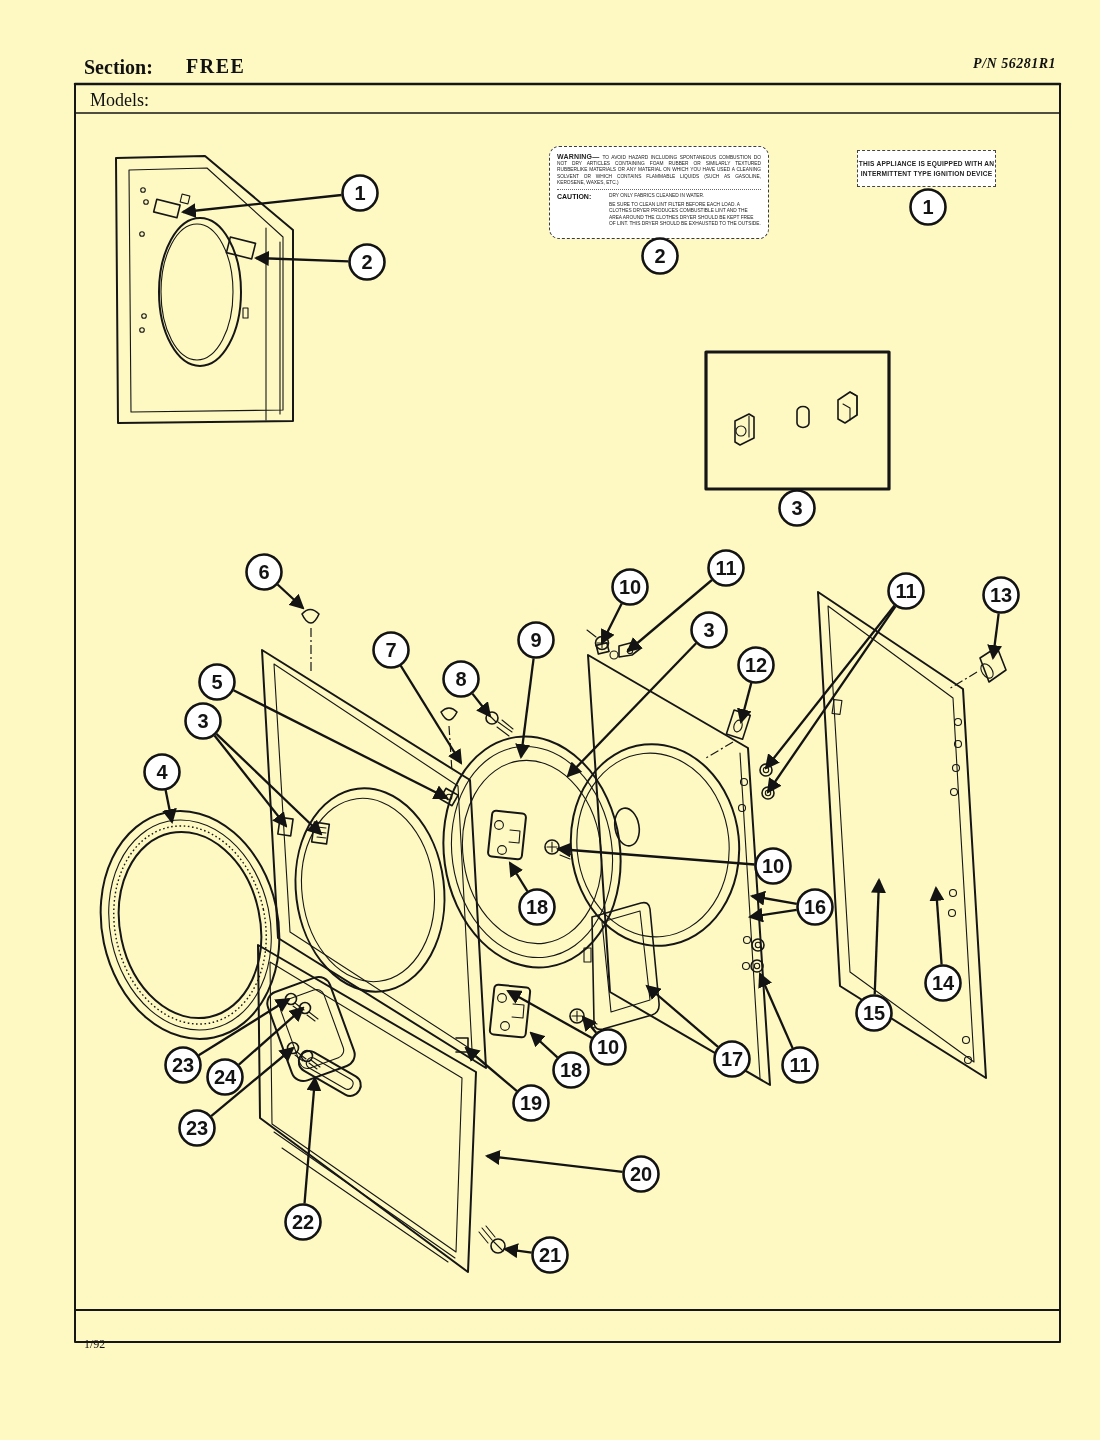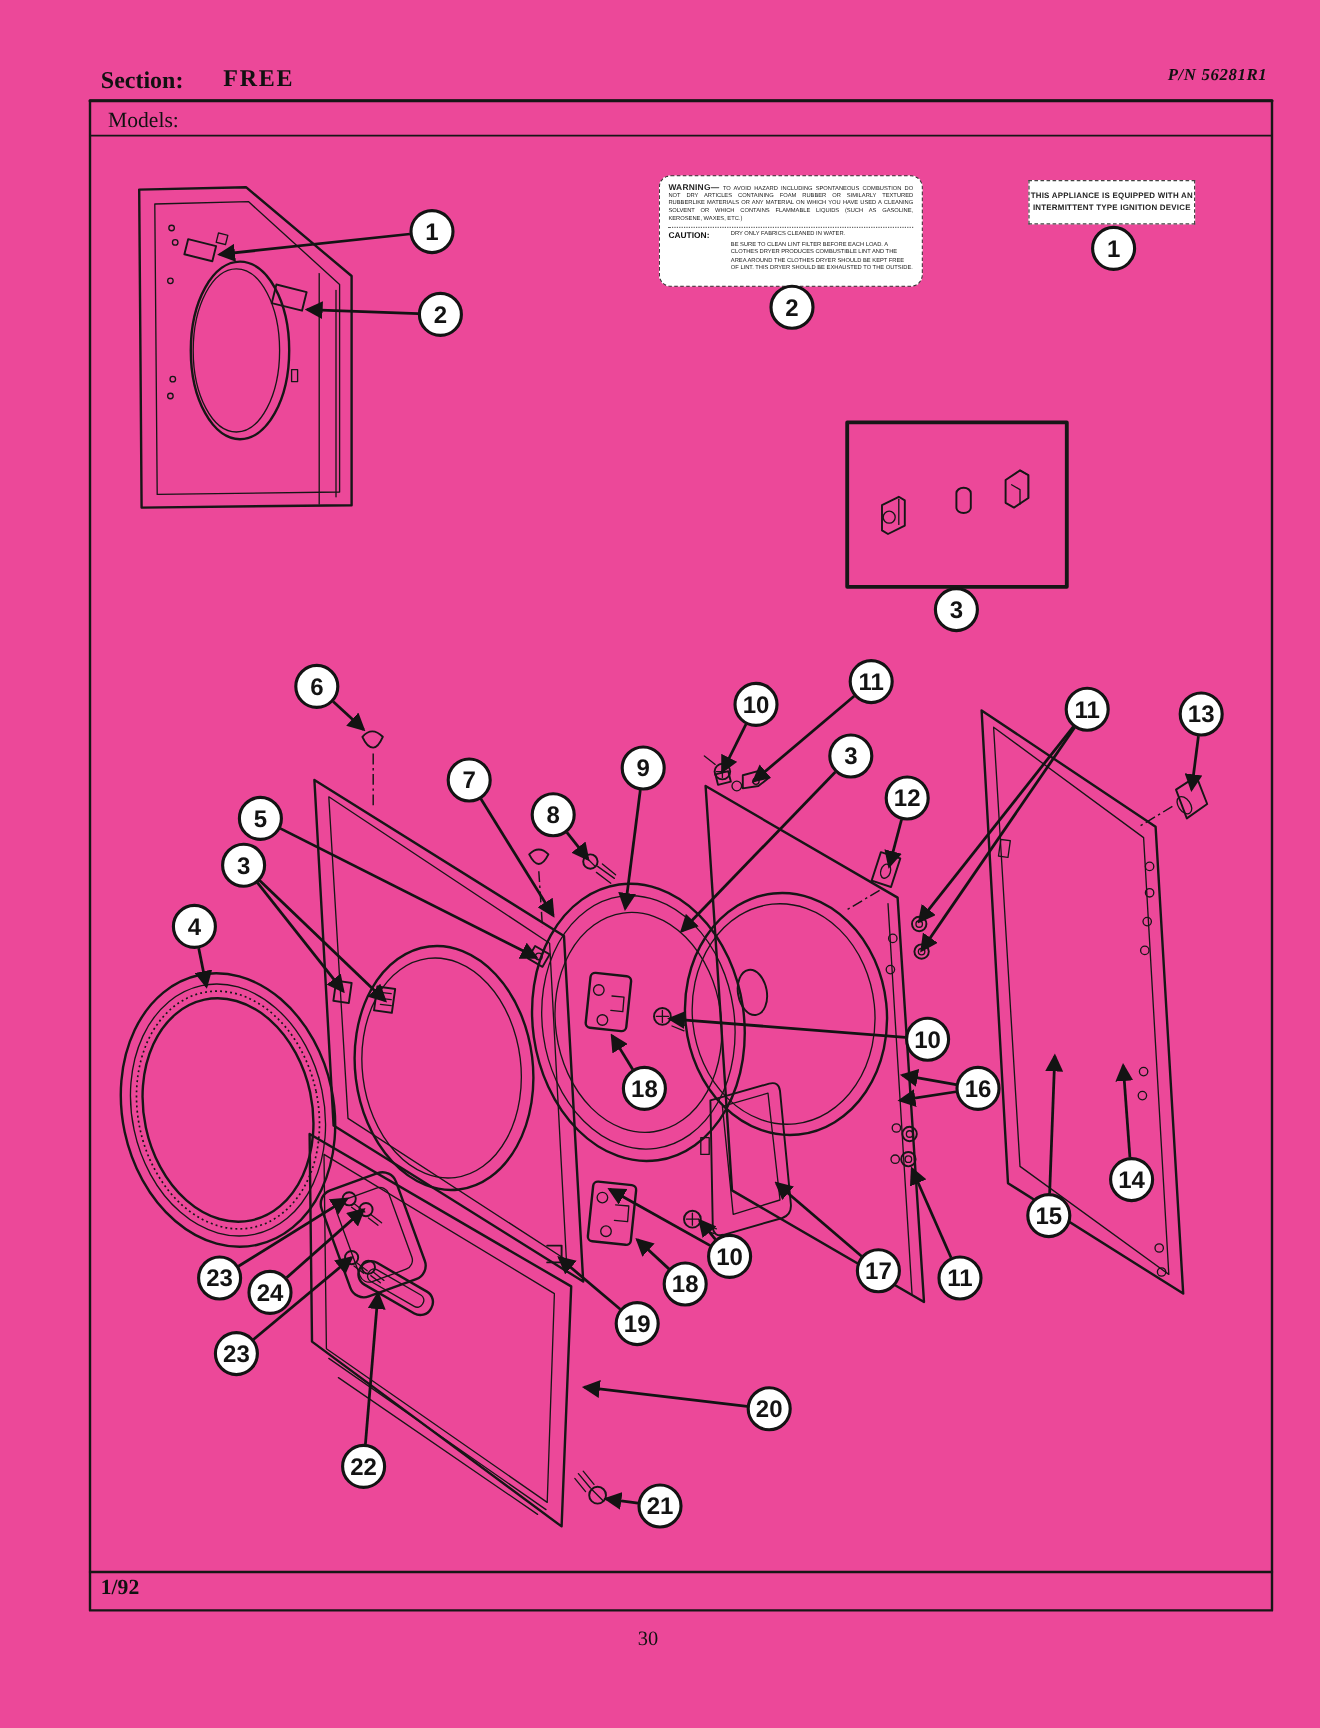--- a/index.html
+++ b/index.html
@@ -1,17 +1,17 @@
 <!DOCTYPE html>
 <html><head>
 <meta charset="utf-8">
 <style>
   html,body{margin:0;padding:0;background:#e8e8e8;}
   .page{
-    position:relative;width:1100px;height:1440px;background:#ec4899;
+    position:relative;width:1100px;height:1440px;background:#fef9c3;
     font-family:"Liberation Serif", serif;color:#111;overflow:hidden;
     box-shadow:0 0 6px rgba(0,0,0,.3);
   }
   .abs{position:absolute;}
   
   .hdr-label{font-weight:bold;font-size:20px;}
   .hdr-value{font-weight:bold;font-size:20px;letter-spacing:1.5px;}
   .hdr-pn{font-weight:bold;font-size:14px;letter-spacing:.5px;font-style:italic;}
   .models-label{font-weight:normal;font-size:18px;}
   .models-value{font-weight:bold;font-size:18px;letter-spacing:.3px;}
@@ -30,21 +30,21 @@
   .caut-l1{margin-bottom:2px;}
   
   .ign-label{
     left:857px;top:150px;width:139px;height:37px;
     border:1.3px dashed #444;background:#fff;box-sizing:border-box;
     font-family:"Liberation Sans", sans-serif;font-size:6.6px;font-weight:bold;
     letter-spacing:.2px;color:#222;text-align:center;
     display:flex;flex-direction:column;justify-content:center;line-height:1.5;
   }
   
-  .rev{font-weight:bold;font-size:18px;}
+  .rev{font-weight:normal;font-size:12px;margin-top:25px;}
   .pageno{left:0;top:1356px;width:1080px;text-align:center;font-size:17px;}
   
   svg.diagram{position:absolute;left:0;top:0;}
   .art{stroke:#161616;fill:none;stroke-linejoin:round;stroke-linecap:round;}
   .w1{stroke-width:1.1;} .w15{stroke-width:1.6;} .w2{stroke-width:2;}
   .w25{stroke-width:2.5;} .w3{stroke-width:3.2;}
   .dashdot{stroke:#161616;stroke-width:1.2;fill:none;stroke-dasharray:9 3 2 3;}
   .stipple{stroke:#161616;stroke-width:1.4;fill:none;stroke-dasharray:1.6 2.6;}
   .leader{stroke:#131313;stroke-width:2.3;fill:none;}
   .co-circle{fill:#ffffff;stroke:#131313;stroke-width:2.6;}
@@ -71,21 +71,20 @@
       </div>
     </div>
   </div>
 
   <div class="abs ign-label">
     <div>THIS APPLIANCE IS EQUIPPED WITH AN</div>
     <div>INTERMITTENT TYPE IGNITION DEVICE</div>
   </div>
 
   <div class="abs rev" style="left:84px;top:1312px;">1/92</div>
-  <div class="abs pageno">30</div>
 
   <svg id="diagram" class="diagram" width="1100" height="1440" viewBox="0 0 1100 1440">
     <defs>
       <marker id="arrow" viewBox="0 0 10 10" refX="8.6" refY="5" markerWidth="6.5" markerHeight="6.5" orient="auto-start-reverse">
         <path d="M0,0 L10,5 L0,10 z" fill="#131313"></path>
       </marker>
     </defs>
 
     <g>
       <line class="art w25" x1="75" y1="84" x2="1060" y2="84"></line>

